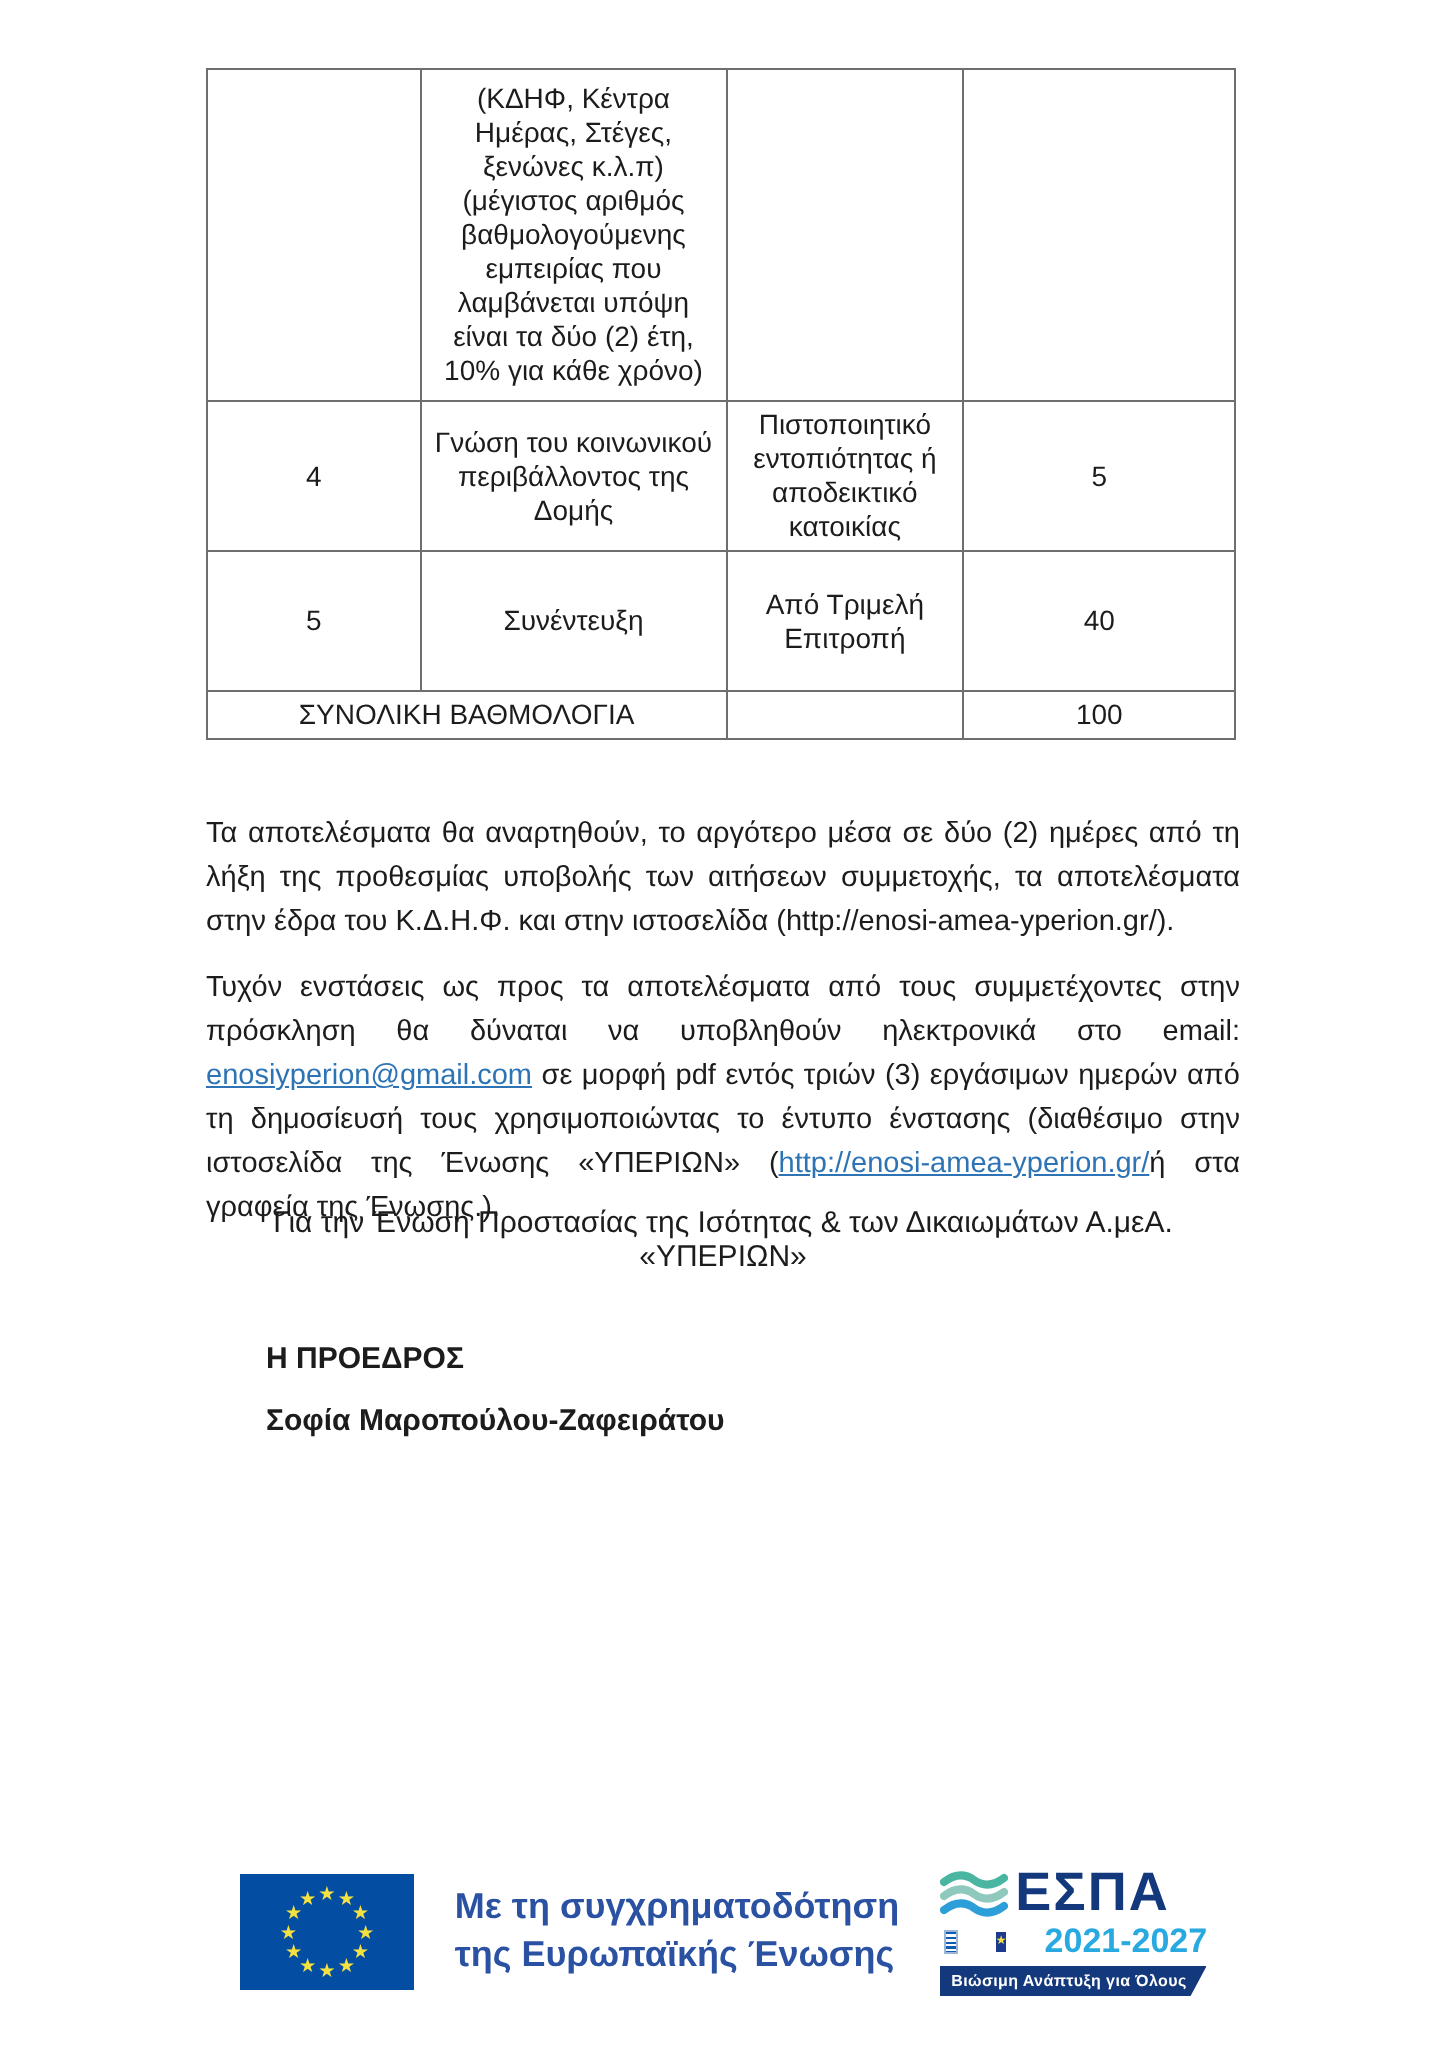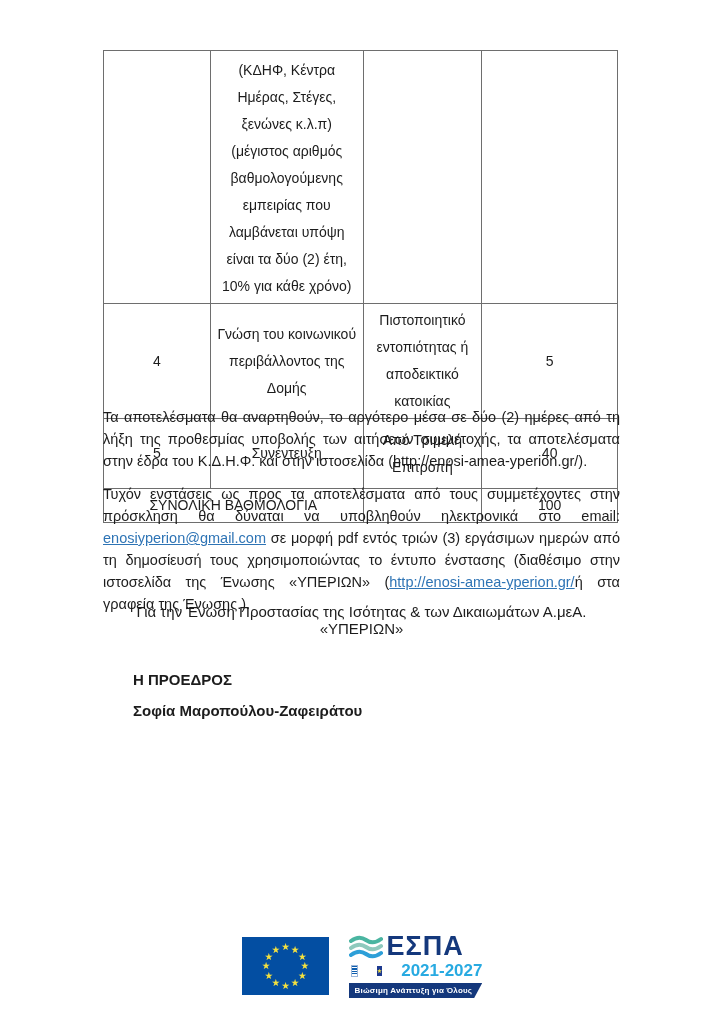--- a/index.html
+++ b/index.html
@@ -7,23 +7,23 @@
     position:relative;
     width:724px;height:1024px;
     margin:0 auto;
     background:#ffffff;
     font-family:"Liberation Sans","DejaVu Sans",sans-serif;
     color:#1c1c1c;
     overflow:hidden;
   }
   
   .score-table{
-    position:absolute;left:103px;top:50px;width:515px;
+    position:absolute;left:103px;top:34px;width:515px;
     border-collapse:collapse;table-layout:fixed;
-    font-size:14px;line-height:27px;
+    font-size:14px;line-height:17px;
   }
   .score-table td{
     border:1px solid #6e6e6e;
     text-align:center;vertical-align:middle;
     padding:3px 6px;
   }
   .score-table .col-num{width:20.8%;}
   .score-table .col-crit{width:29.7%;}
   .score-table .col-proof{width:23.1%;}
   .score-table .col-pts{width:26.4%;}
@@ -149,20 +149,24 @@
         <text x="55" y="50.8">★</text>
         <text x="45" y="53.5">★</text>
         <text x="35" y="50.8">★</text>
         <text x="27.7" y="43.5">★</text>
         <text x="25" y="33.5">★</text>
         <text x="27.7" y="23.5">★</text>
         <text x="35" y="16.2">★</text>
       </g>
     </svg>
 
+    <div class="cofund-text">
+      <div>Με τη συγχρηματοδότηση</div>
+      <div>της Ευρωπαϊκής Ένωσης</div>
+    </div>
 
     <div class="espa">
       <div class="espa-top">
         <svg width="34" height="26" viewBox="0 0 34 26" aria-hidden="true">
           <path d="M2 7 Q 10 1 17 6 T 32 5" fill="none" stroke="#4ab5a1" stroke-width="4" stroke-linecap="round"></path>
           <path d="M2 14 Q 10 8 17 13 T 32 12" fill="none" stroke="#8fc9bd" stroke-width="4" stroke-linecap="round"></path>
           <path d="M2 21 Q 10 15 17 20 T 32 19" fill="none" stroke="#2d9fd8" stroke-width="4" stroke-linecap="round"></path>
         </svg>
         <span class="espa-title">ΕΣΠΑ</span>
       </div>

